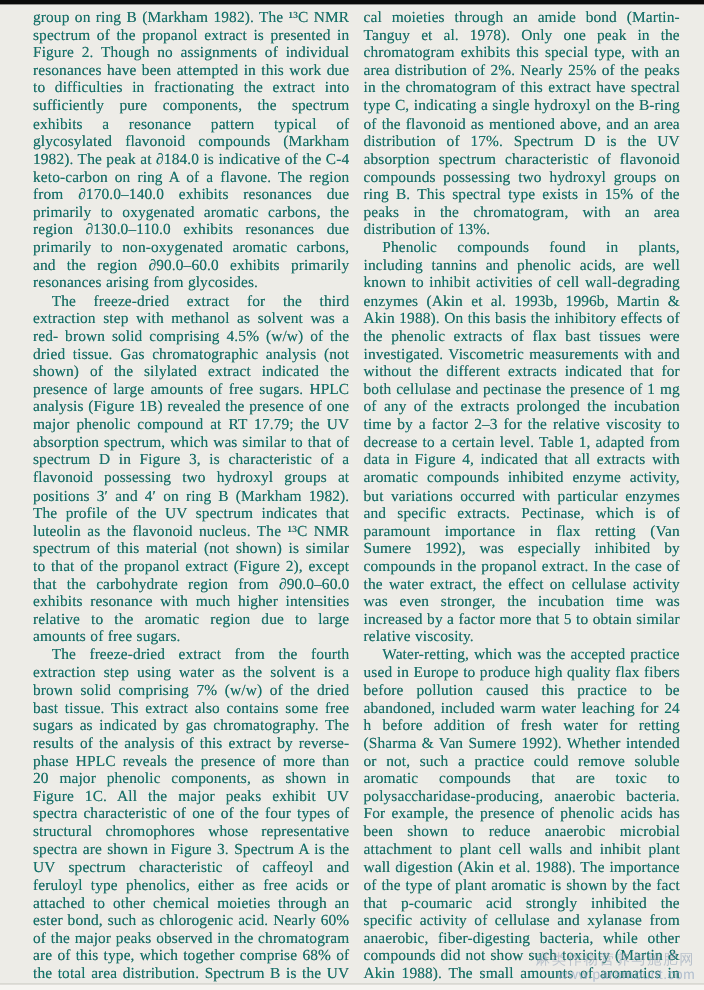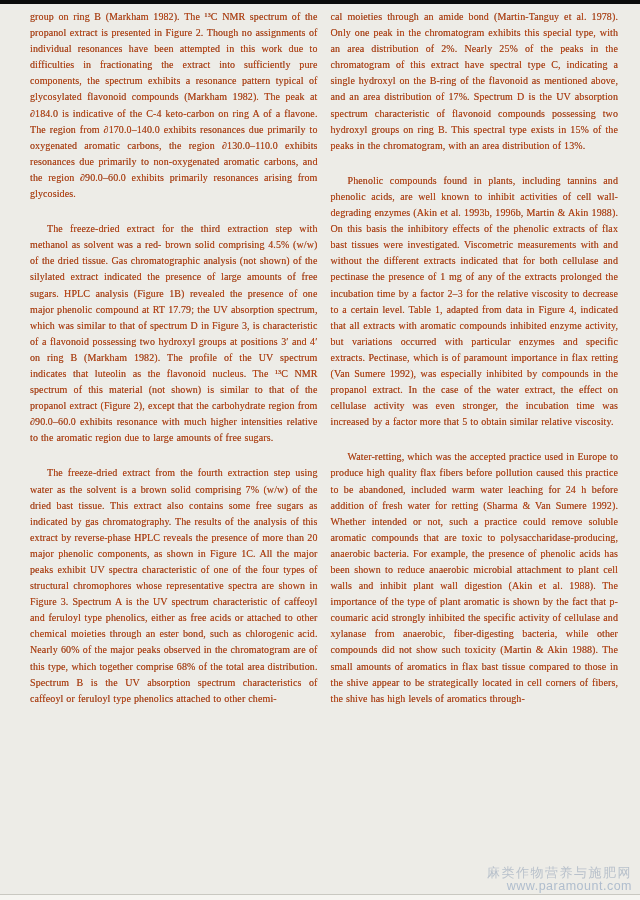--- a/index.html
+++ b/index.html
@@ -32,29 +32,29 @@
     padding: 0 22px 0 30px;
     display: flex;
     gap: 13px;
   }
   .col {
     flex: 1 1 0;
     min-width: 0;
   }
   .col p {
     margin: 0;
-    font-size: 10px;
+    font-size: 14px;
     line-height: 16.1px;
-    color: #c2410c;
+    color: #0f766e;
     text-align: justify;
     letter-spacing: 0.1px;
     word-spacing: 0.4px;
     text-shadow: 0 0 0.4px rgba(30,30,30,0.55);
   }
-  .col p.indent { text-indent: 17px; margin-top: 19px; }
+  .col p.indent { text-indent: 17px; }
   .watermark {
     position: absolute;
     right: 8px; bottom: 6px;
     text-align: right;
     pointer-events: none;
     line-height: 1.1;
   }
   .watermark .wm-cn {
     font-size: 13px;
     letter-spacing: 1.5px;

